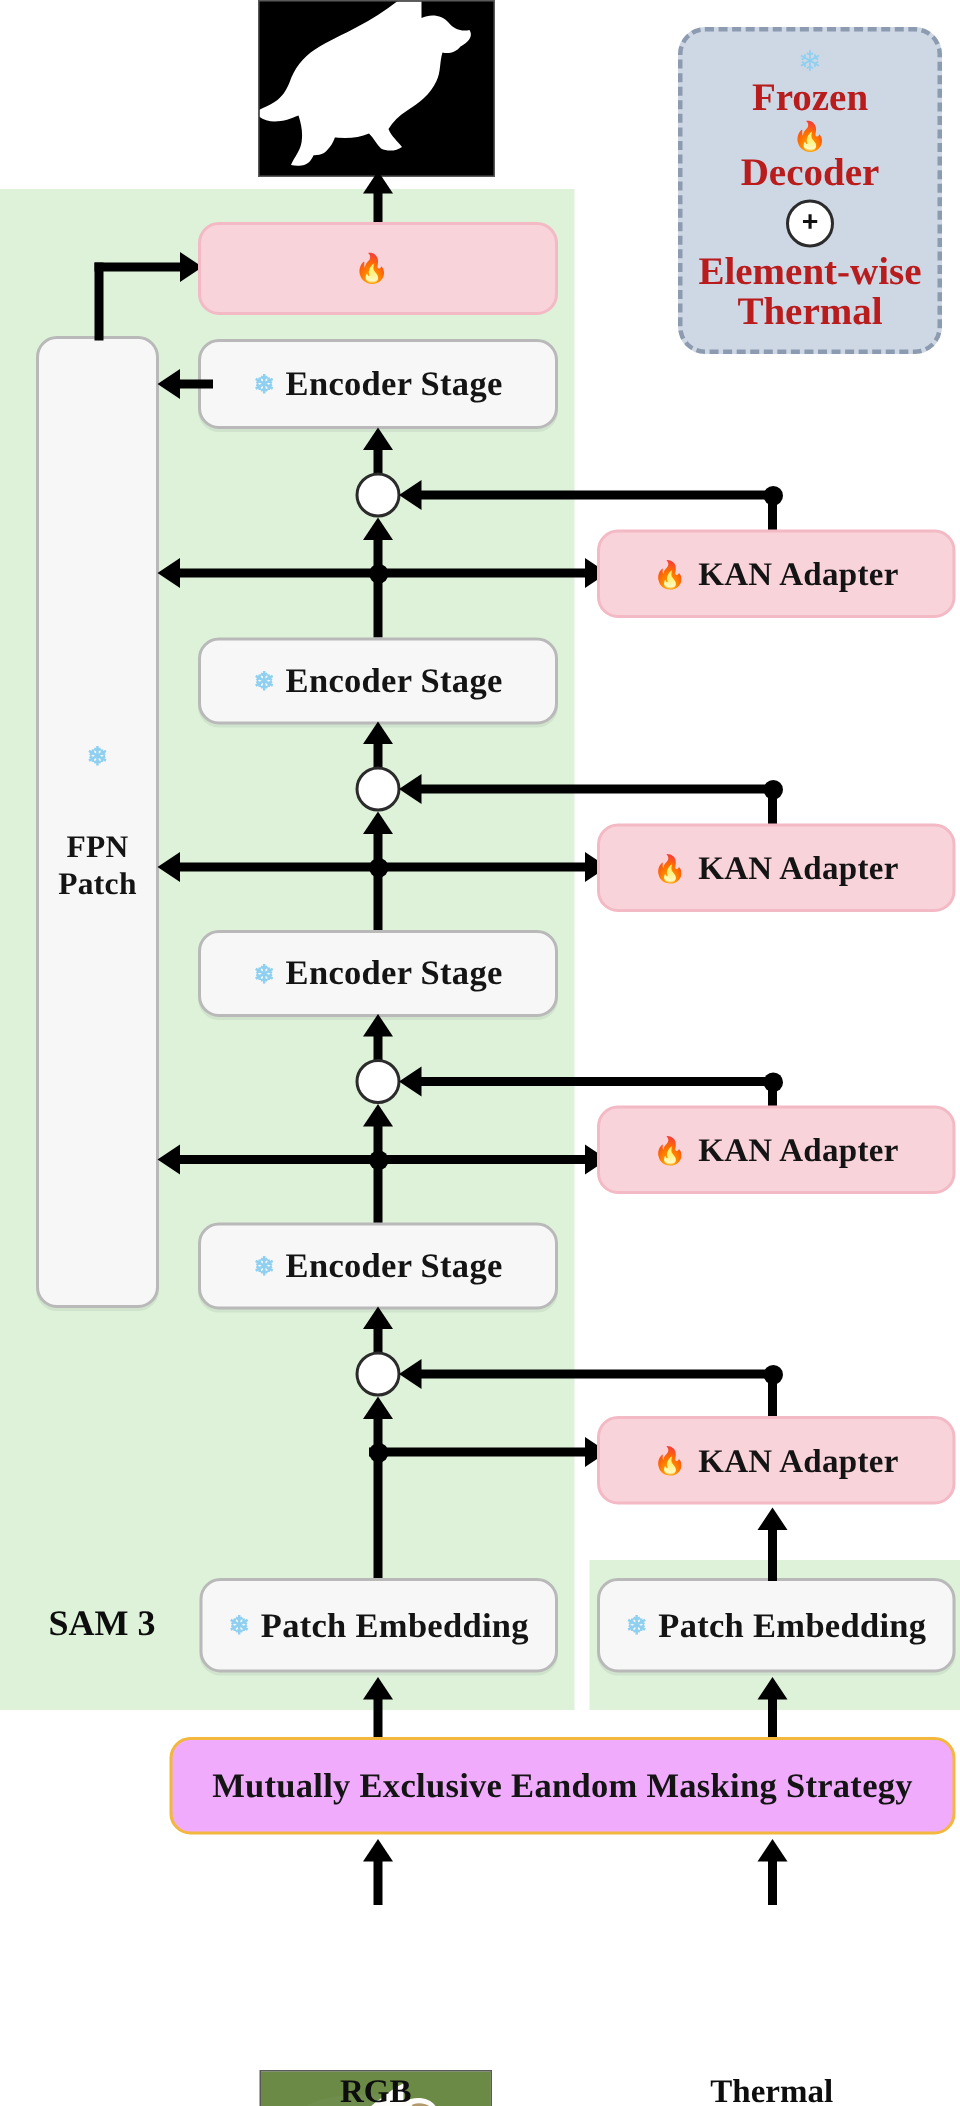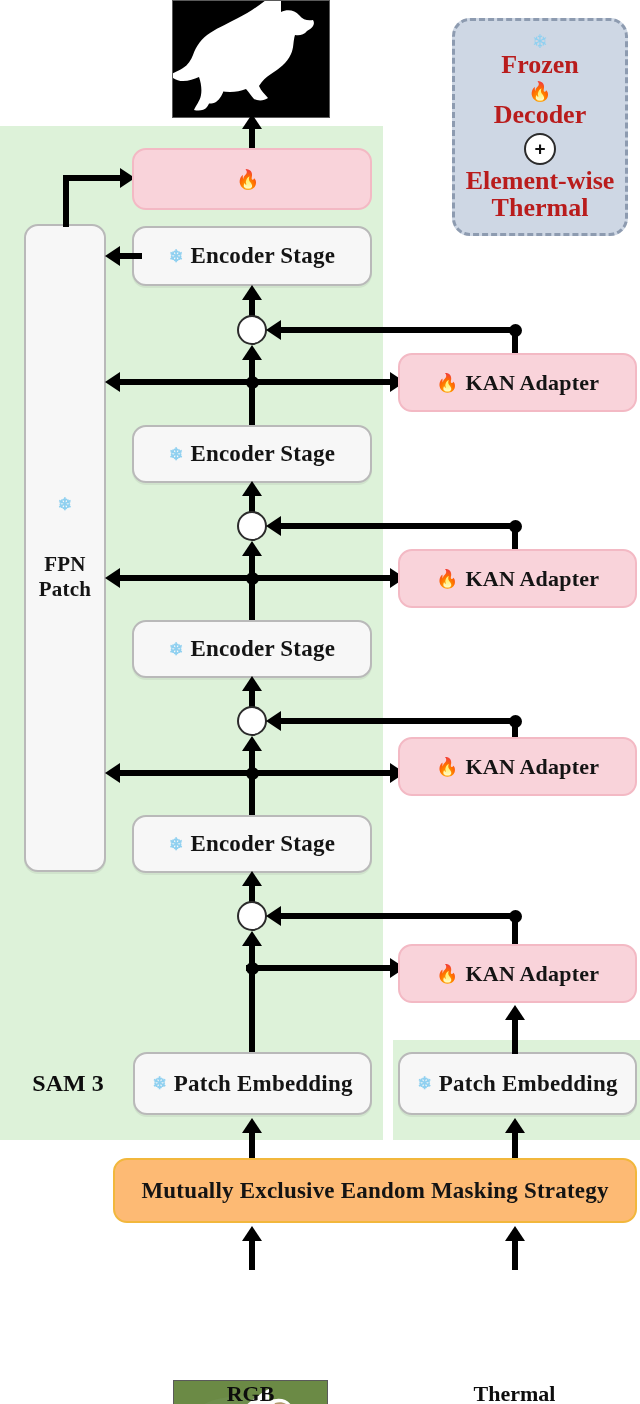--- a/index.html
+++ b/index.html
@@ -14,21 +14,21 @@
 
   
   .blk{display:flex;align-items:center;justify-content:center;
        border-radius:14px;font-weight:bold;letter-spacing:.2px;
        color:#141414;text-align:center;}
   .blk .ico{display:inline-block;margin-right:7px;line-height:1;}
 
   .blk-grey{background:#f7f7f7;border:2.5px solid #b9b9b9;
             box-shadow:0 2px 0 rgba(0,0,0,.06);}
   .blk-pink{background:#f9d3da;border:2.5px solid #f3b9c4;}
-  .blk-amber{background:#fdba74;border:2.5px solid #f2b73c;}
+  .blk-amber{background:#f0abfc;border:2.5px solid #f2b73c;}
 
   .fpn{flex-direction:column;justify-content:center;gap:2px;}
   .fpn .ico{margin:0 0 38px 0;}
   .fpn .l1,.fpn .l2{font-size:21px;line-height:1.08;}
 
   .legendbox{background:#ced7e4;border:3px dashed #8d9bb0;border-radius:18px;
              display:flex;flex-direction:column;align-items:center;
              justify-content:center;padding:8px 6px;}
   .legendbox .lg-ico{line-height:1;}
   .legendbox .lg-txt{font-weight:bold;font-size:26px;color:#b91c1c;

